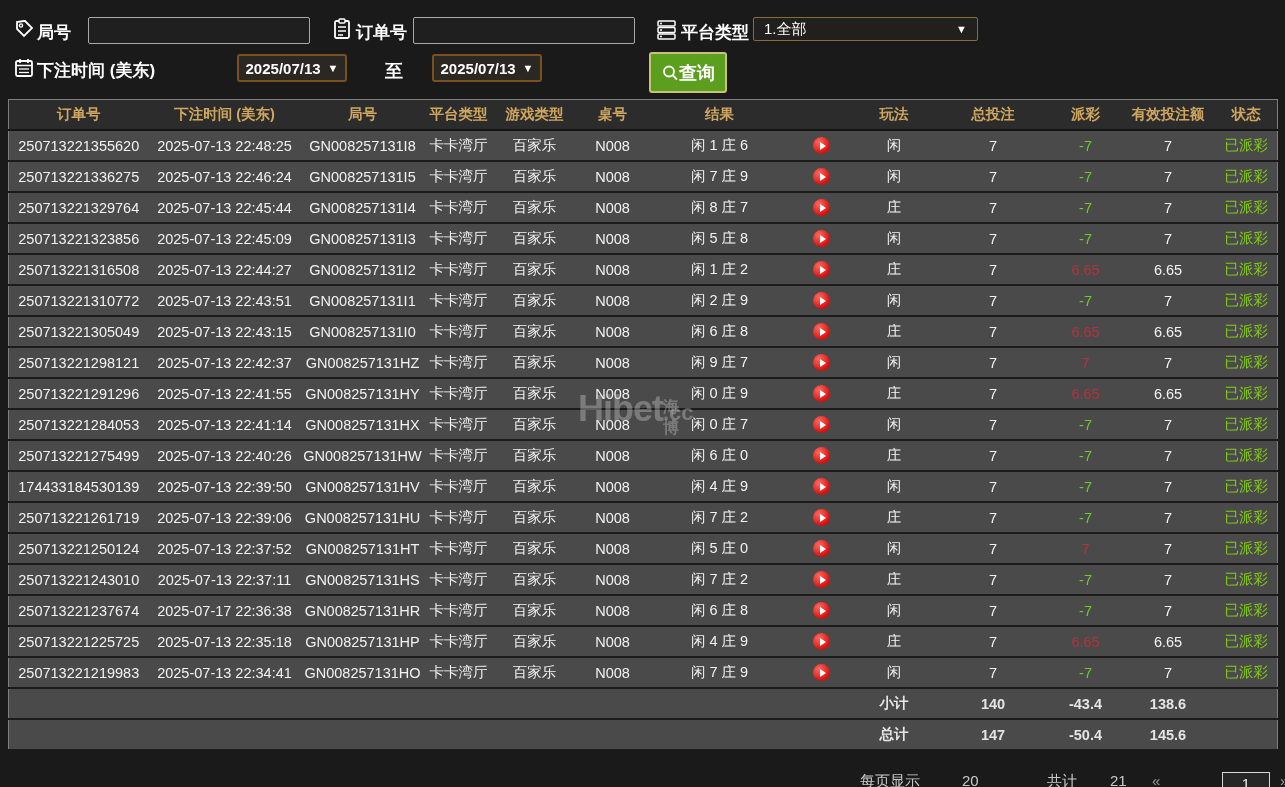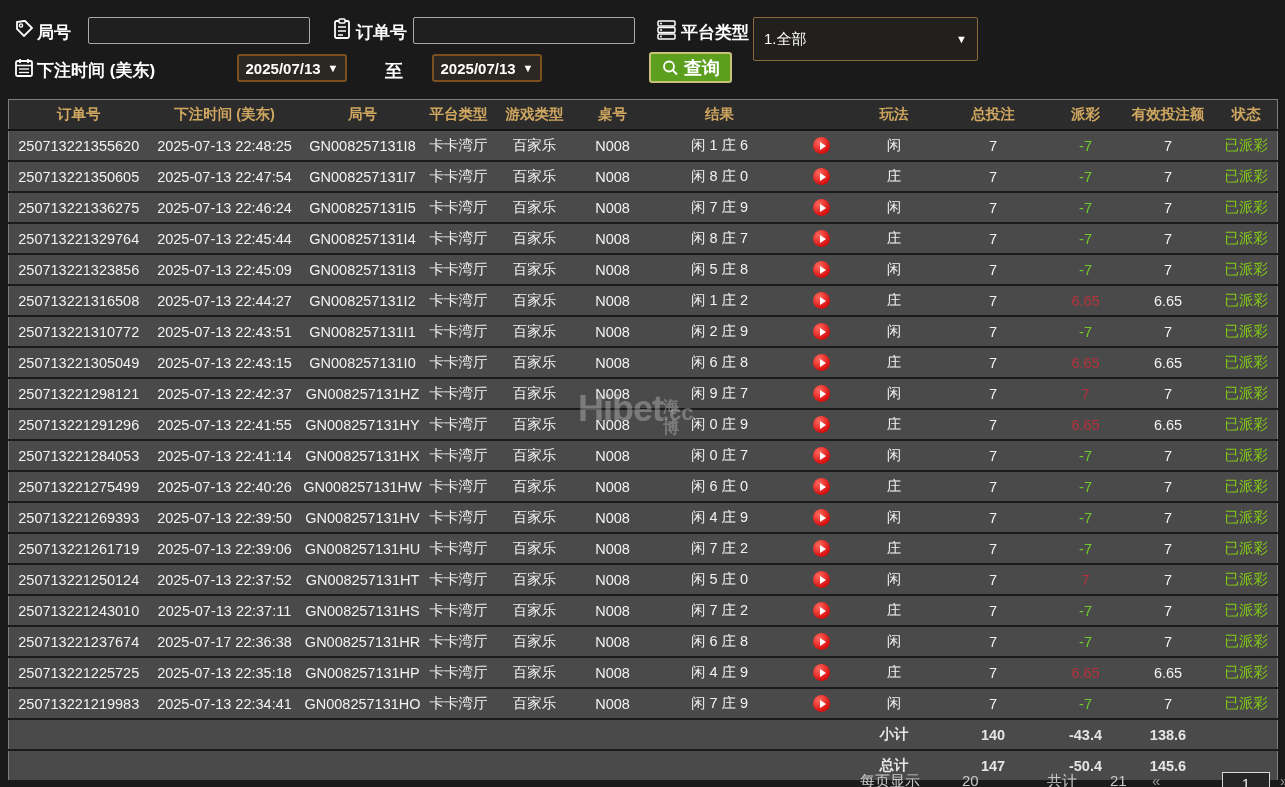--- a/index.html
+++ b/index.html
@@ -11,33 +11,33 @@
   .abs{position:absolute;}
   .flabel{color:#fff;font-weight:bold;font-size:17px;white-space:nowrap;}
   .icn{display:inline-block;vertical-align:middle;}
   .text-input{
     background:#1f1f1f;border:1px solid #a9a9a9;border-radius:2px;
     height:27px;box-sizing:border-box;color:#fff;padding:0 6px;font-size:15px;
     font-family:"Liberation Sans",sans-serif;
   }
   .dropdown{
     background:#22201d;border:1px solid #8a6a3a;border-radius:2px;
-    height:44px;box-sizing:border-box;display:flex;align-items:center;
+    height:24px;box-sizing:border-box;display:flex;align-items:center;
     justify-content:space-between;padding:0 10px;color:#fff;font-size:15px;cursor:pointer;
   }
   .dropdown .arr{font-size:11px;color:#fff;}
   .date-box{
     background:#2b2722;border:2px solid #7c4f1e;border-radius:3px;
     height:28px;box-sizing:border-box;display:flex;align-items:center;justify-content:center;
     gap:7px;color:#fff;font-weight:bold;font-size:15px;cursor:pointer;
   }
   .date-box .arr{font-size:11px;}
   .search-btn{
     background:#5c9e1e;border:2px solid #c9c178;border-radius:3px;
-    height:31px;box-sizing:border-box;display:flex;align-items:center;gap:5px;
+    height:41px;box-sizing:border-box;display:flex;align-items:center;
     padding:0 10px;color:#fff;font-weight:bold;font-size:18px;cursor:pointer;
     font-family:"Liberation Sans",sans-serif;
   }
   
   table{
     position:absolute;left:8px;top:99px;width:1269px;
     border-collapse:collapse;table-layout:fixed;border:1px solid #7e7e7e;
   }
   th{
     background:#2c2c2c;color:#cfa760;font-size:14.5px;font-weight:bold;
@@ -191,39 +191,20 @@
             <div class="play-tri"></div>
           </div>
     </td>
     <td>闲</td>
     <td>7</td>
     <td class="payout-green">-7</td>
     <td>7</td>
     <td class="status">已派彩</td>
   </tr>
       <tr>
-    <td>250713221350605</td>
-    <td>2025-07-13 22:47:54</td>
-    <td>GN008257131I7</td>
-    <td>卡卡湾厅</td>
-    <td>百家乐</td>
-    <td>N008</td>
-    <td>闲 8 庄 0</td>
-    <td>
-      <div class="play-btn">
-            <div class="play-tri"></div>
-          </div>
-    </td>
-    <td>庄</td>
-    <td>7</td>
-    <td class="payout-green">-7</td>
-    <td>7</td>
-    <td class="status">已派彩</td>
-  </tr>
-      <tr>
     <td>250713221336275</td>
     <td>2025-07-13 22:46:24</td>
     <td>GN008257131I5</td>
     <td>卡卡湾厅</td>
     <td>百家乐</td>
     <td>N008</td>
     <td>闲 7 庄 9</td>
     <td>
       <div class="play-btn">
             <div class="play-tri"></div>
@@ -400,21 +381,21 @@
             <div class="play-tri"></div>
           </div>
     </td>
     <td>庄</td>
     <td>7</td>
     <td class="payout-green">-7</td>
     <td>7</td>
     <td class="status">已派彩</td>
   </tr>
       <tr>
-    <td>250713221269393</td>
+    <td>174433184530139</td>
     <td>2025-07-13 22:39:50</td>
     <td>GN008257131HV</td>
     <td>卡卡湾厅</td>
     <td>百家乐</td>
     <td>N008</td>
     <td>闲 4 庄 9</td>
     <td>
       <div class="play-btn">
             <div class="play-tri"></div>
           </div>

